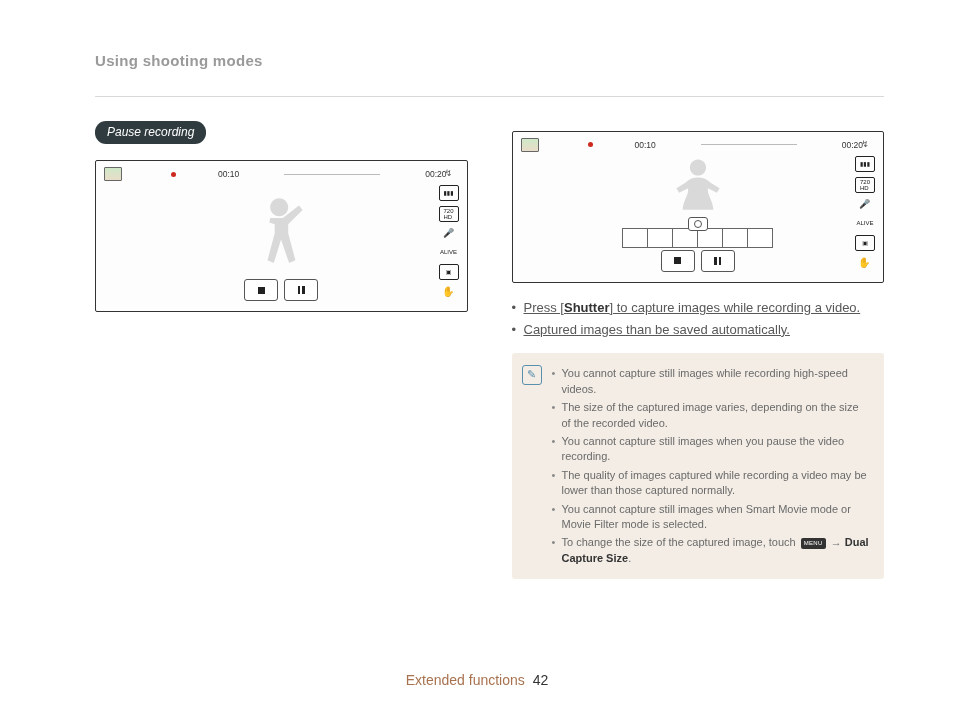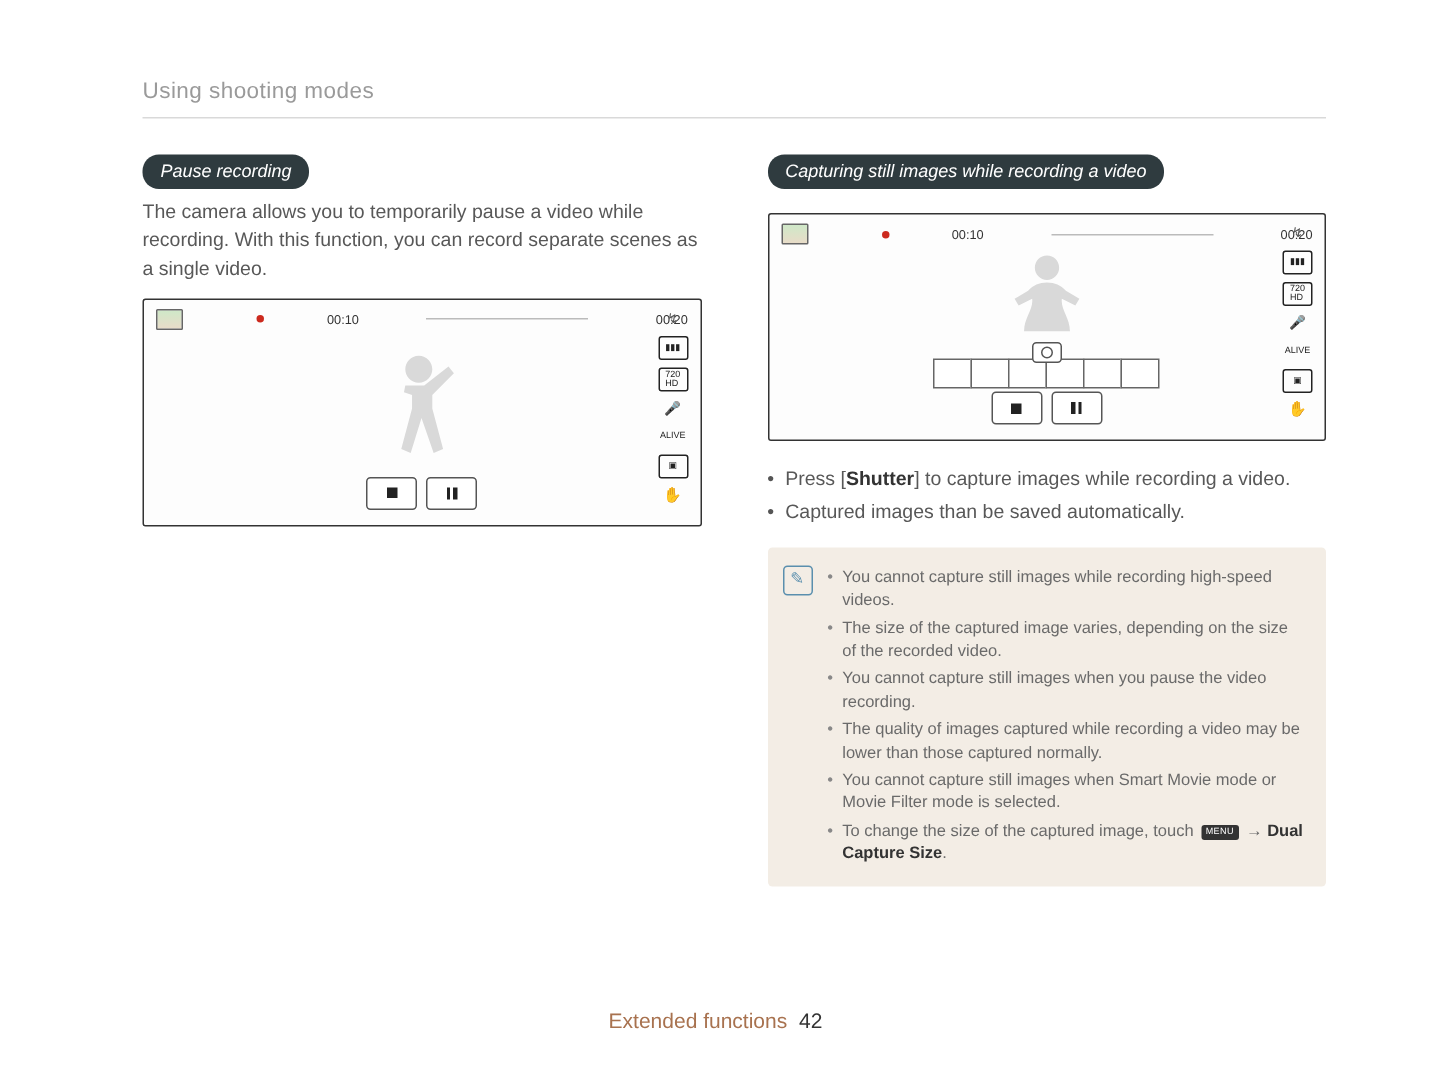--- a/index.html
+++ b/index.html
@@ -13,23 +13,23 @@
     box-sizing:border-box;
     padding:50px 70px 0 95px;
     font-size:13px;
     line-height:1.45;
   }
   .header{
     color:#9a9a9a;
     font-size:15px;
     letter-spacing:.3px;
     border-bottom:1px solid #d9d9d9;
-    padding-bottom:6px;
+    padding-bottom:24px;
     margin-bottom:24px;
-    font-weight:400;
+    font-weight:700;
   }
   .columns{display:flex;gap:44px;}
   .col{flex:1;min-width:0;}
   .pill{
     display:inline-block;
     background:#2f3b3f;
     color:#fff;
     font-size:12px;
     padding:3px 12px 3px 12px;
     border-radius:11px;
@@ -40,21 +40,21 @@
   .screenshot{
     border:1px solid #333;
     border-radius:2px;
     height:150px;
     position:relative;
     background:#fdfdfd;
     margin:10px 0 16px 0;
     overflow:hidden;
   }
   
-  .ss-top{position:absolute;top:6px;left:8px;right:8px;height:14px;display:flex;align-items:center;font-size:8.5px;color:#333;gap:39px;}
+  .ss-top{position:absolute;top:6px;left:8px;right:20px;height:14px;display:flex;align-items:center;font-size:8.5px;color:#333;gap:39px;}
   .thumb{width:16px;height:12px;border:.6px solid #666;margin-right:10px;border-radius:1px;background:linear-gradient(#cfe8c8,#e8dcc8);}
   .rec-dot{width:5px;height:5px;border-radius:50%;background:#cc2a1e;margin-right:3px;}
   .progress{flex:1;height:1px;background:#bbb;margin:0 6px;}
   .ss-right{position:absolute;top:6px;right:6px;bottom:6px;width:24px;display:flex;flex-direction:column;align-items:center;gap:5px;}
   .ric{width:18px;height:14px;border:.8px solid #222;border-radius:2px;font-size:6px;display:flex;align-items:center;justify-content:center;line-height:1;color:#222;}
   .silh{
     position:absolute;left:50%;top:30px;transform:translateX(-50%);
     width:90px;height:90px;
   }
   .silh svg{width:100%;height:100%;}
@@ -71,21 +71,21 @@
   .pausebars span{width:2.5px;height:8px;background:#222;}
   .filmstrip{
     position:absolute;bottom:34px;left:50%;transform:translateX(-50%);
     display:flex;align-items:flex-end;
   }
   .filmstrip .frame{width:24px;height:18px;border:1px solid #666;background:#fff;margin-left:-1px;}
   .filmstrip .cambump{position:absolute;top:-11px;left:50%;transform:translateX(-50%);width:18px;height:12px;border:1px solid #555;border-radius:3px;background:#fff;}
   .filmstrip .cambump:before{content:"";position:absolute;left:50%;top:50%;width:6px;height:6px;border:1px solid #555;border-radius:50%;transform:translate(-50%,-50%);}
 
   ul.bullets{list-style:none;padding:0;margin:6px 0;color:#585858;}
-  ul.bullets>li{position:relative;padding-left:12px;margin:3px 0;}
+  ul.bullets>li{position:relative;padding-left:12px;margin:3px 0;text-decoration:underline;}
   ul.bullets>li:before{content:"•";position:absolute;left:0;top:0;color:#555;}
   .inline-pause{display:inline-flex;gap:1.5px;vertical-align:-1px;margin:0 2px;}
   .inline-pause span{width:2px;height:9px;background:#333;}
   .inline-rec{display:inline-block;width:9px;height:9px;border-radius:50%;background:#333;vertical-align:-1px;margin:0 2px;}
   .inline-menu{display:inline-block;background:#333;color:#fff;font-size:6px;padding:1px 3px;border-radius:2px;vertical-align:1px;margin:0 2px;letter-spacing:.3px;}
   b{font-weight:700;color:#333;}
 
   .notebox{
     background:#f3ede5;
     border-radius:3px;
@@ -110,21 +110,20 @@
 </style>
 </head>
 <body>
 
 <div class="header">Using shooting modes</div>
 
 <div class="columns">
 
   <div class="col">
     <span class="pill">Pause recording</span>
-    <p class="body">The camera allows you to temporarily pause a video while recording. With this function, you can record separate scenes as a single video.</p>
 
     <div class="screenshot">
       <div class="ss-top">
         <div class="thumb"></div>
         <span class="rec-dot"></span>
         <span>00:10</span>
         <div class="progress"></div>
         <span>00:20</span>
       </div>
       <div class="ss-right">
@@ -152,21 +151,20 @@
             </div>
           </div>
       </div>
     </div>
 
     <ul class="bullets">
     </ul>
   </div>
 
   <div class="col">
-    <span class="pill">Capturing still images while recording a video</span>
 
     <div class="screenshot">
       <div class="ss-top">
         <div class="thumb"></div>
         <span class="rec-dot"></span>
         <span>00:10</span>
         <div class="progress"></div>
         <span>00:20</span>
       </div>
       <div class="ss-right">

